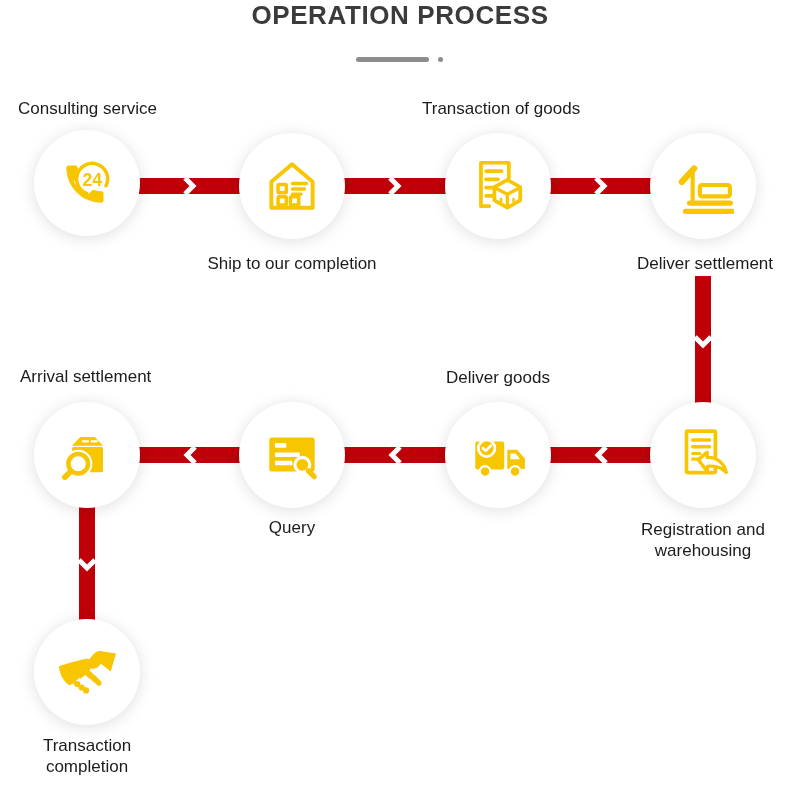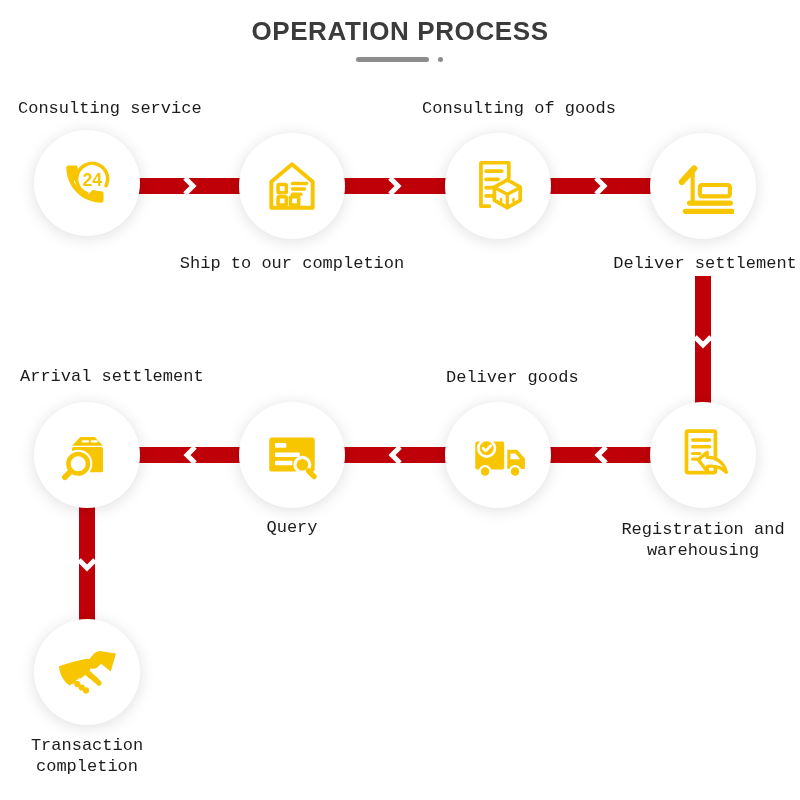--- a/index.html
+++ b/index.html
@@ -1,24 +1,24 @@
 <!DOCTYPE html>
 <html><head>
 <meta charset="utf-8">
 <style>
   html,body{margin:0;padding:0;background:#fff;}
   .canvas{position:relative;width:800px;height:800px;background:#fff;overflow:hidden;
           font-family:"Liberation Sans", sans-serif;}
-  .title{position:absolute;top:16px;left:0;width:100%;margin:0;text-align:center;
+  .title{position:absolute;top:0;left:0;width:100%;margin:0;text-align:center;
          font-size:26px;font-weight:700;color:#3b3b3b;letter-spacing:.6px;}
   .underline{position:absolute;left:356px;top:57px;width:73px;height:5px;border-radius:3px;background:#8c8c8c;}
   .udot{position:absolute;left:438px;top:57px;width:5px;height:5px;border-radius:50%;background:#8c8c8c;}
   .circle{position:absolute;width:106px;height:106px;border-radius:50%;background:#fff;
           box-shadow:0 2px 16px rgba(0,0,0,.13);display:flex;align-items:center;justify-content:center;}
-  .label{position:absolute;font-size:17px;color:#1c1c1c;line-height:1.22;font-family:Liberation Mono, monospace;}
+  .label{position:absolute;font-size:17px;color:#1c1c1c;line-height:1.22;}
   .center{transform:translateX(-50%);text-align:center;}
   .nowrap{white-space:nowrap;}
   .arrow{position:absolute;}
 </style>
 </head>
 <body>
 
 <div class="canvas">
 
   <h1 class="title">OPERATION PROCESS</h1>
@@ -86,21 +86,21 @@
       <line x1="18.5" y1="15.5" x2="33.5" y2="15.5"></line>
       <line x1="18.5" y1="23.5" x2="30" y2="23.5"></line>
       <line x1="18.5" y1="31.5" x2="27.5" y2="31.5"></line>
       <line x1="18.5" y1="39.5" x2="25.5" y2="39.5"></line>
       <path d="M39 24 L51.5 31 V44 L39 51 L26.5 44 V31 Z" fill="#fff"></path>
       <path d="M26.5 31.5 L39 38 L51.5 31.5 M39 38 V51" stroke-width="3.2"></path>
       <line x1="33" y1="42.5" x2="33" y2="45" stroke-width="2.4"></line>
       <line x1="45" y1="42.5" x2="45" y2="45" stroke-width="2.4"></line>
     </svg>
   </div>
-  <div class="label nowrap" style="left:422px;top:99px">Consulting of goods</div>
+  <div class="label nowrap" style="left:422px;top:99px">Transaction of goods</div>
 
   <div class="circle" style="left:650px;top:133px">
     <svg viewBox="0 0 60 60" width="62" height="62" fill="none" stroke="#F7C600" stroke-linecap="round">
       <line x1="20" y1="15" x2="20" y2="45" stroke-width="4"></line>
       <line x1="21.5" y1="13" x2="9.5" y2="26" stroke-width="6"></line>
       <rect x="27" y="29" width="29" height="11" rx="2" stroke-width="4"></rect>
       <line x1="17" y1="46.5" x2="56.5" y2="46.5" stroke-width="5"></line>
       <line x1="13" y1="54.5" x2="58.5" y2="54.5" stroke-width="5"></line>
     </svg>
   </div>

